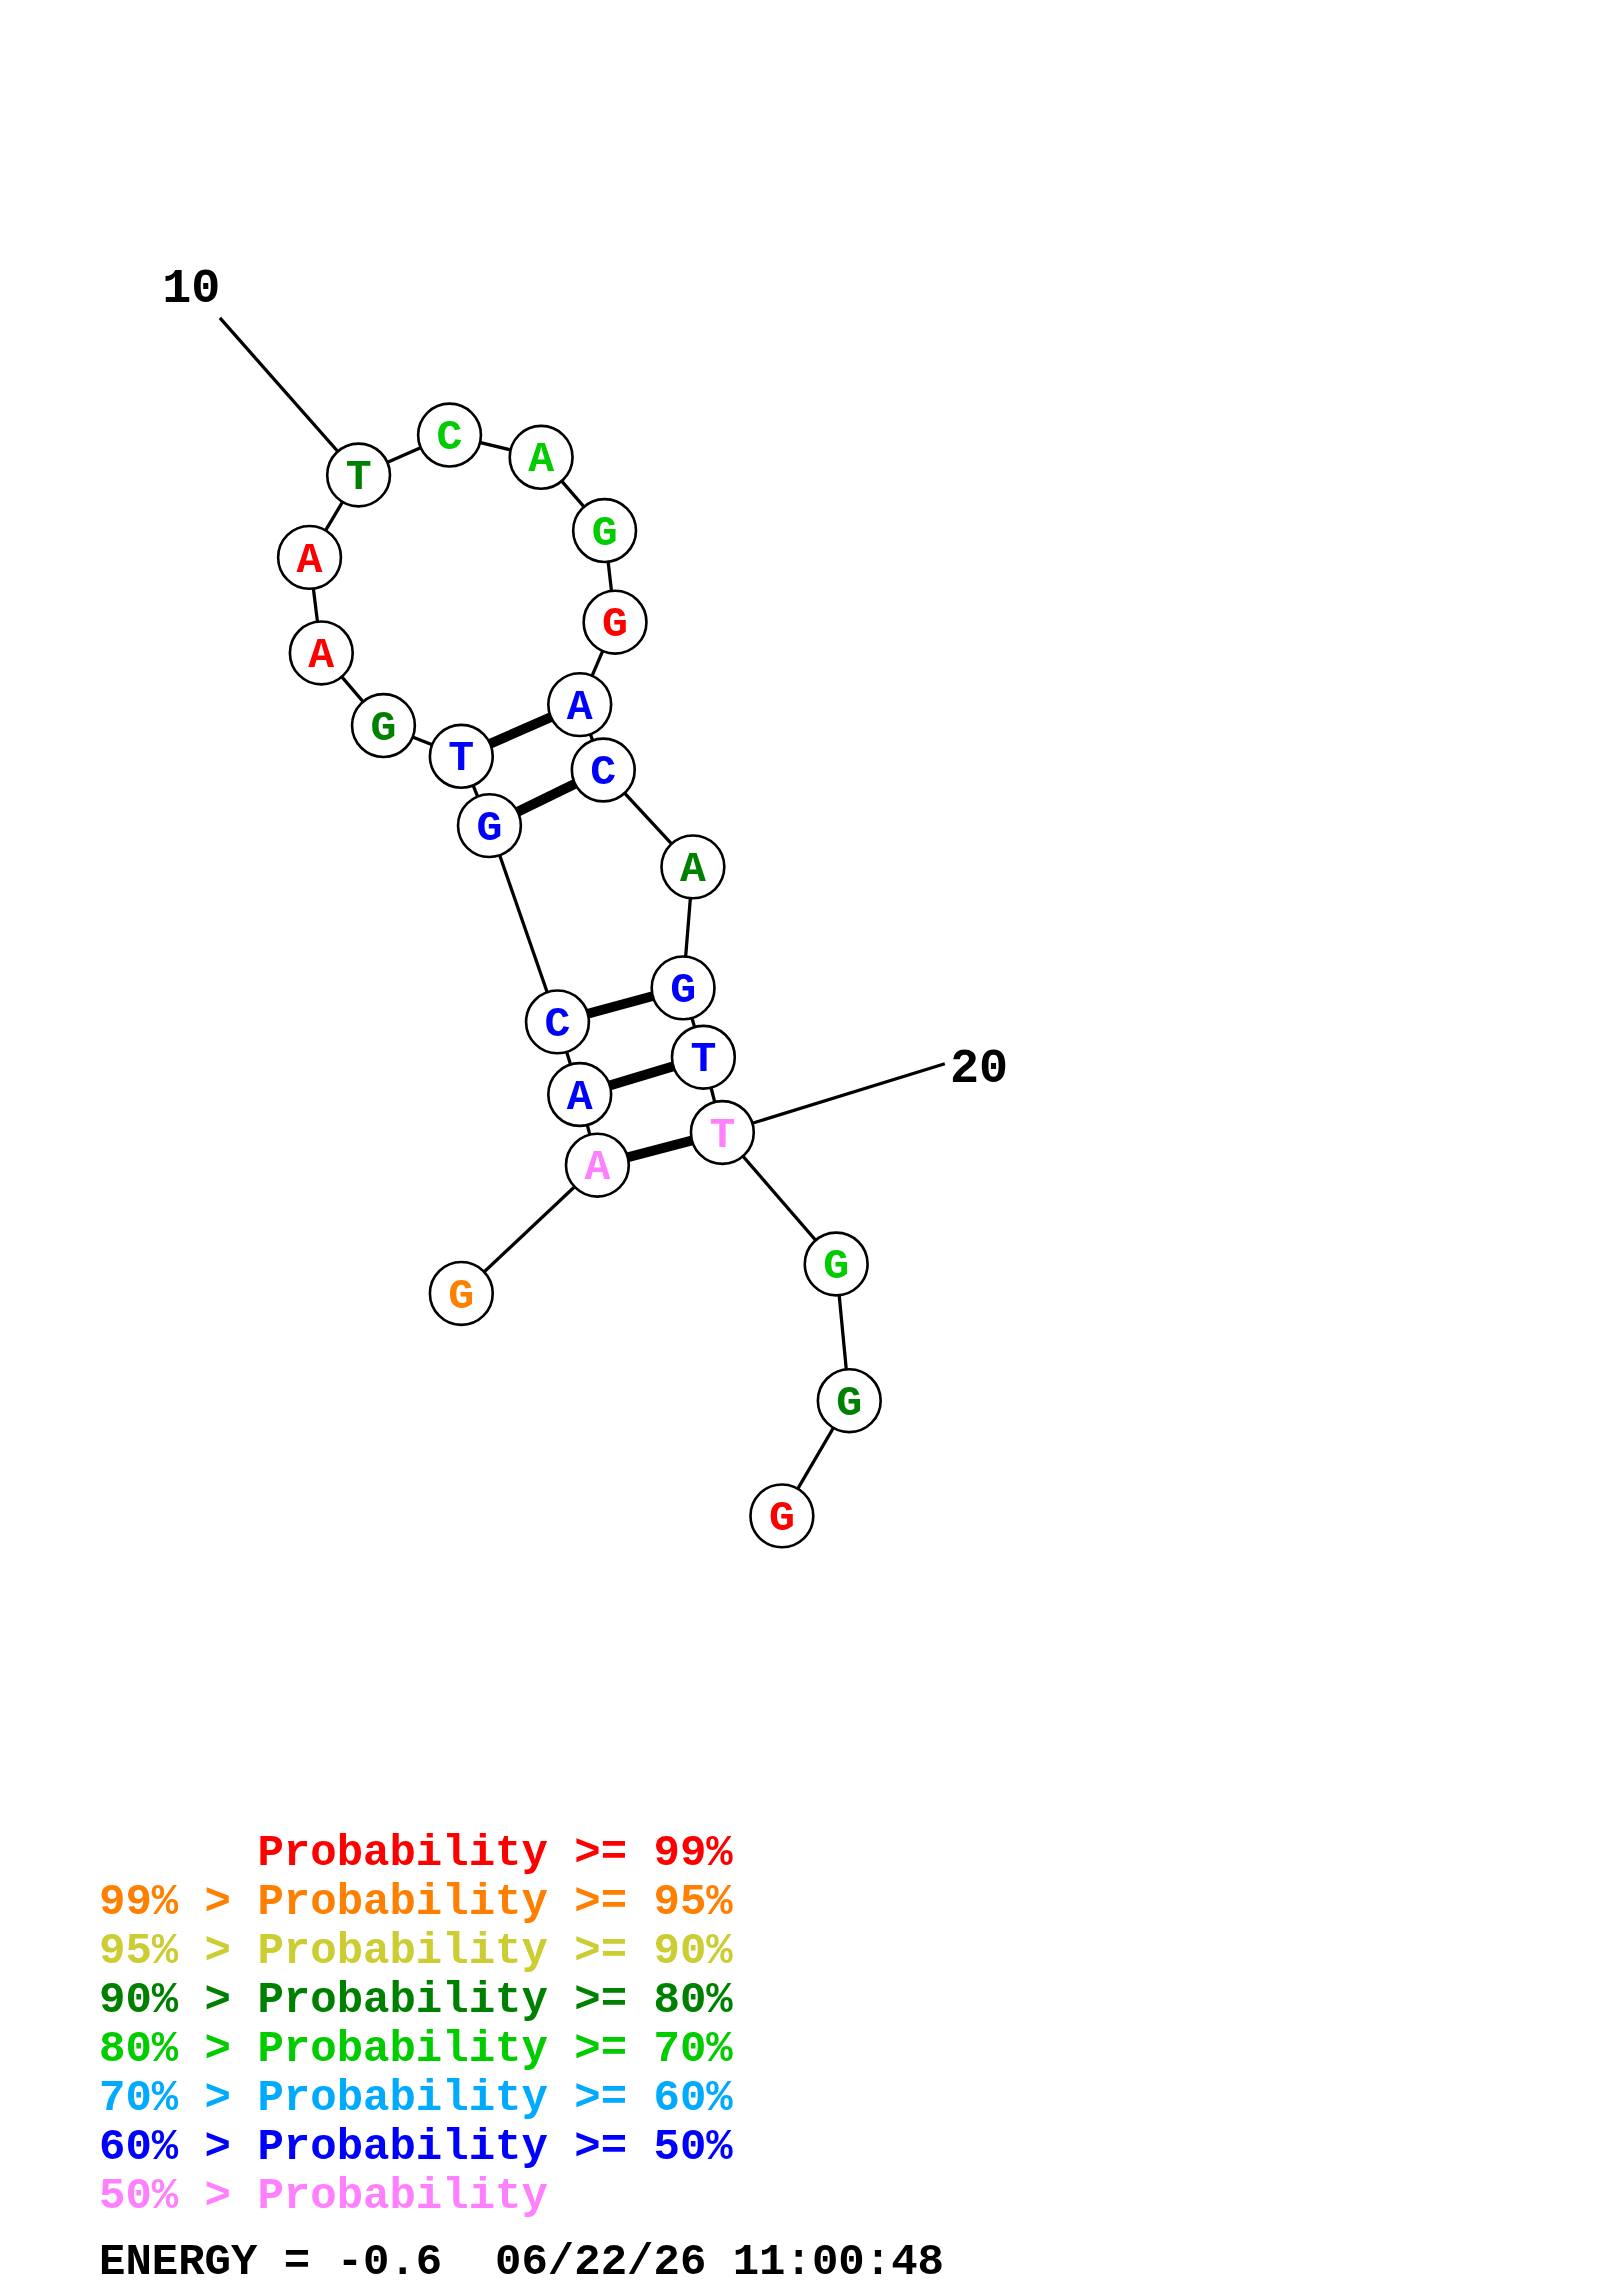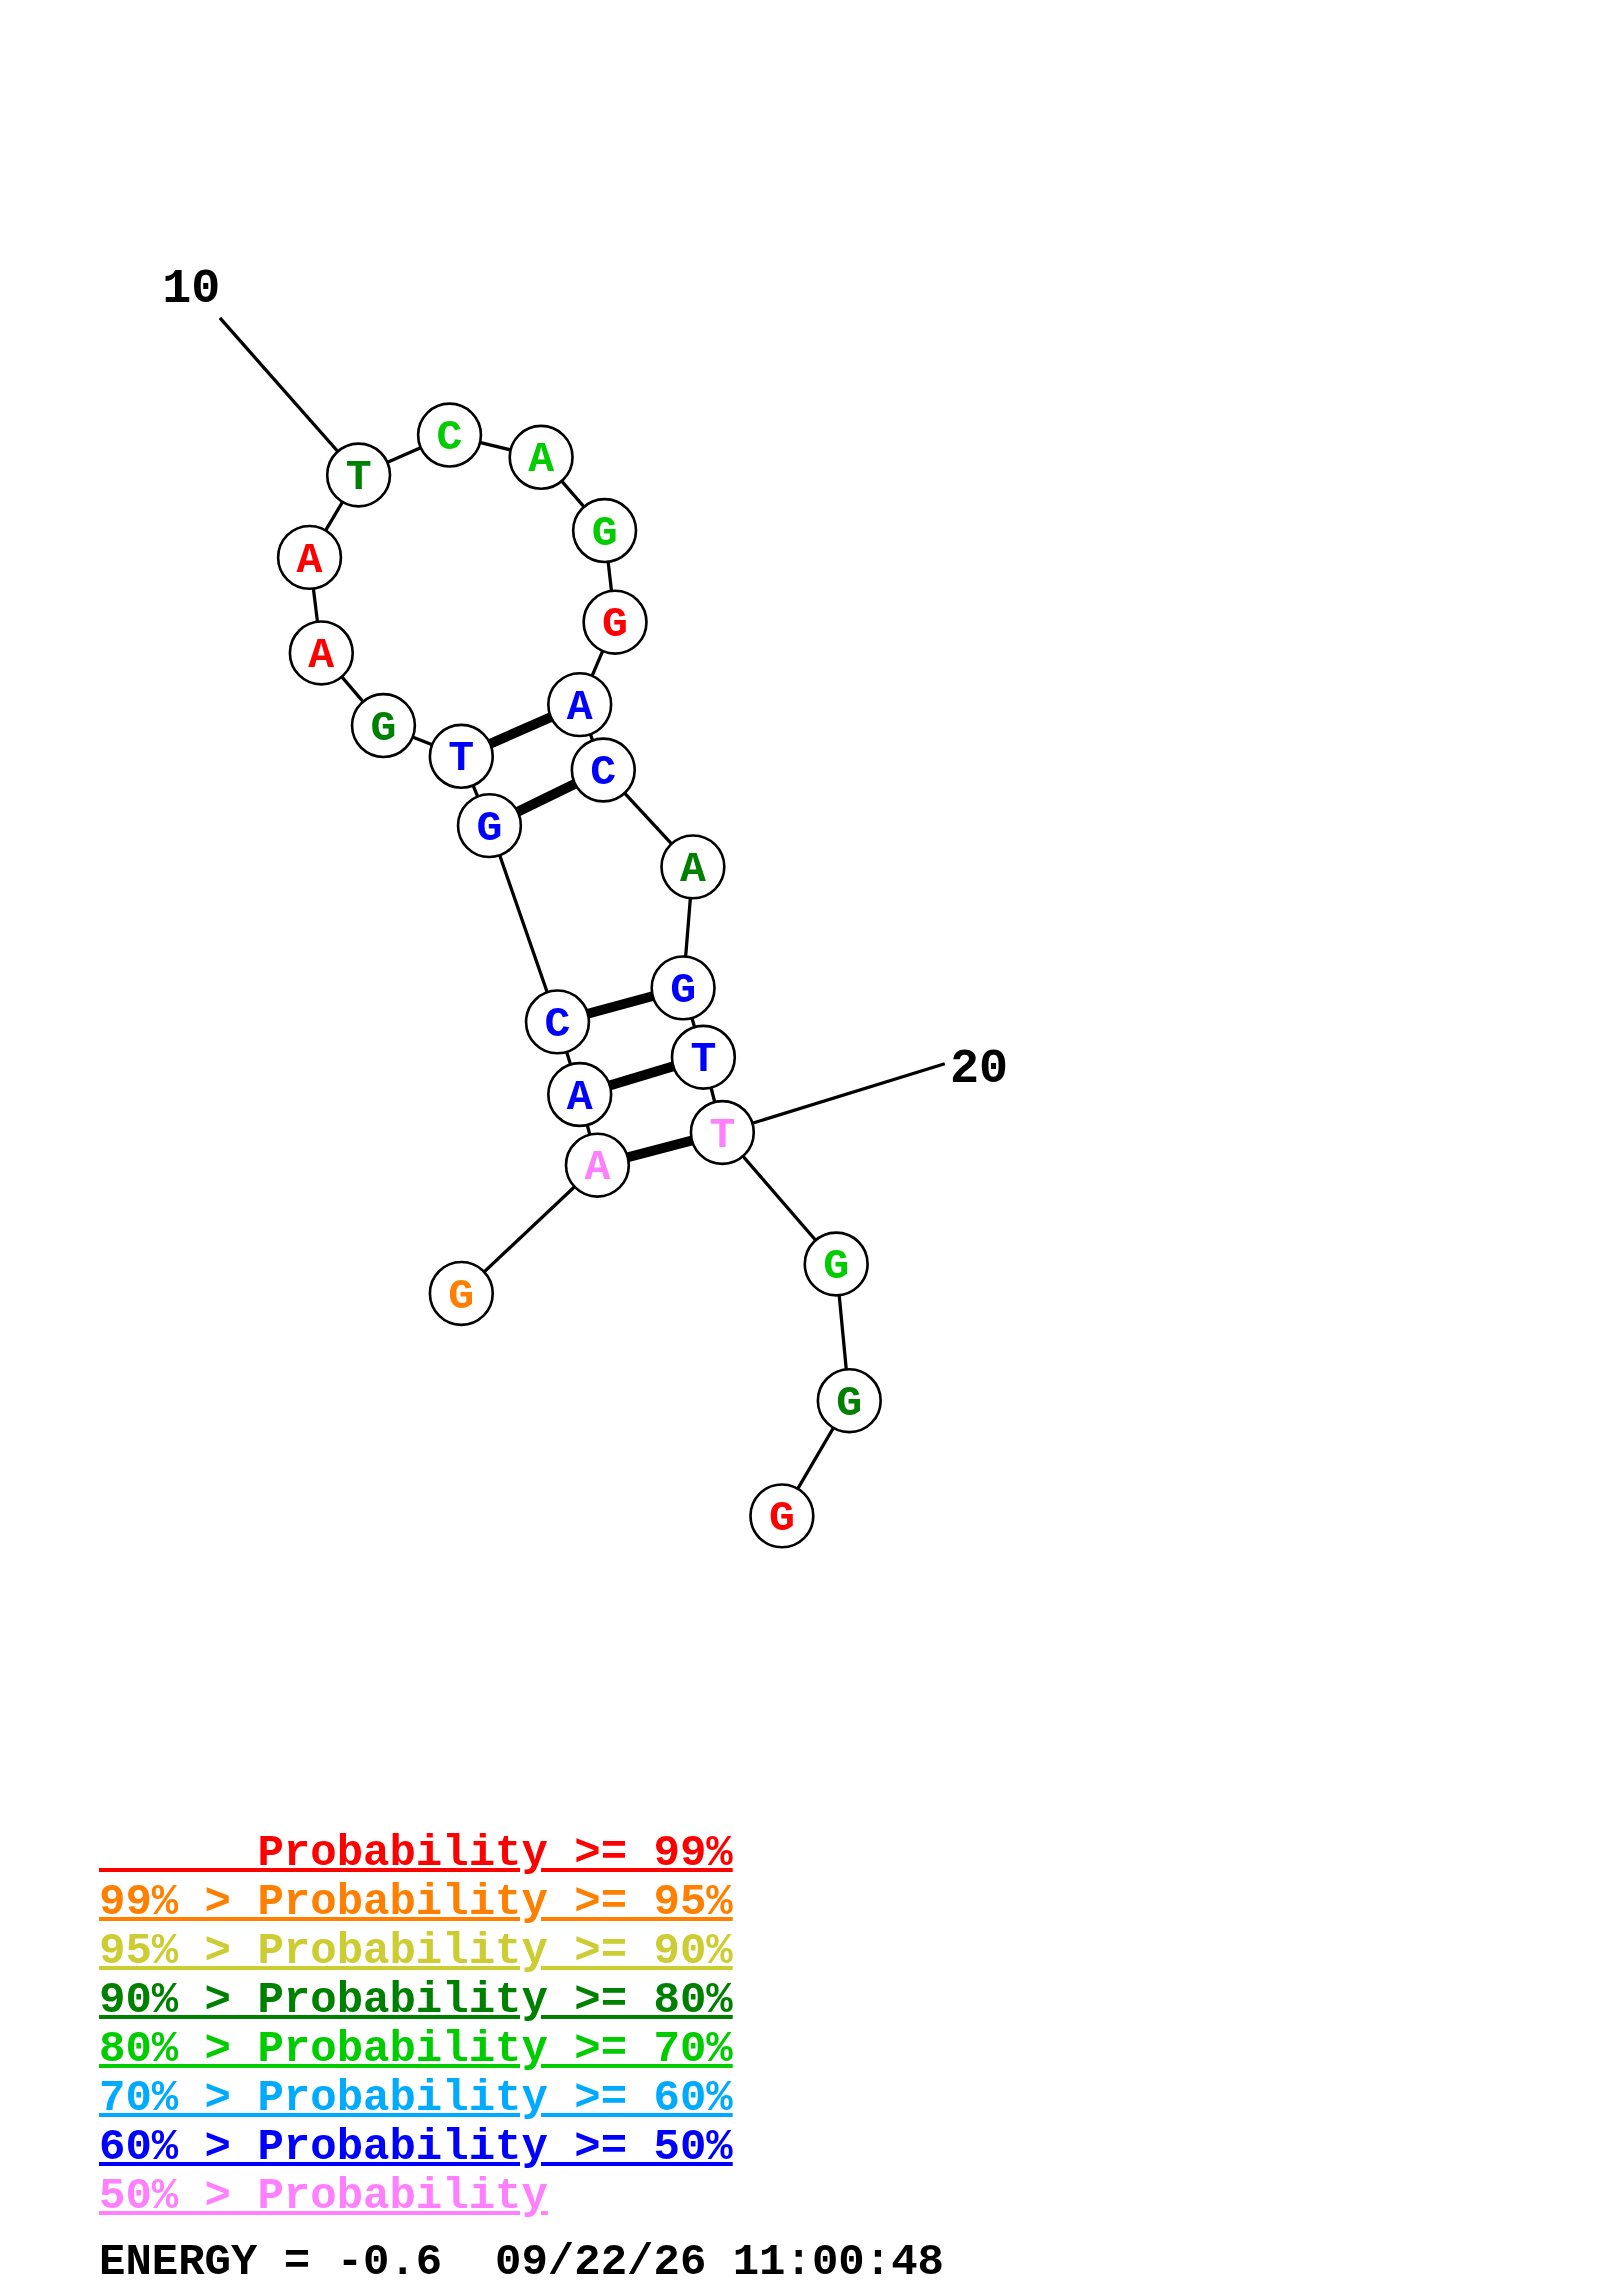--- a/index.html
+++ b/index.html
@@ -22,21 +22,21 @@
     fill: #000000;
   }
   .legend {
     position: absolute; left: 99px; top: 1829px;
     font-family: "Liberation Mono", monospace;
     font-weight: bold;
     font-size: 44px;
     line-height: 49px;
     white-space: pre;
   }
-  .legend-row { white-space: pre; text-decoration: underline; }
+  .legend-row { white-space: pre; }
   .footer {
     position: absolute; left: 99px; top: 2237px;
     font-family: "Liberation Mono", monospace;
     font-weight: bold;
     font-size: 44px;
     color: #000000;
     white-space: pre;
   }
 </style>
 </head>
@@ -119,16 +119,16 @@
       <circle cx="1278" cy="1932" r="48" fill="#ffffff" stroke="#000000" stroke-width="4"></circle>
       <text x="1278" y="1932" text-anchor="middle" dominant-baseline="central" dy="4" class="nt-letter" fill="#00CC00">G</text>
       <circle cx="1298" cy="2141" r="48" fill="#ffffff" stroke="#000000" stroke-width="4"></circle>
       <text x="1298" y="2141" text-anchor="middle" dominant-baseline="central" dy="4" class="nt-letter" fill="#008000">G</text>
       <circle cx="1195" cy="2317" r="48" fill="#ffffff" stroke="#000000" stroke-width="4"></circle>
       <text x="1195" y="2317" text-anchor="middle" dominant-baseline="central" dy="4" class="nt-letter" fill="#FF0000">G</text>
     </svg>
 
   <div class="legend" id="legend"><div class="legend-row" style="color: rgb(255, 0, 0);">      Probability &gt;= 99%</div><div class="legend-row" style="color: rgb(255, 128, 0);">99% &gt; Probability &gt;= 95%</div><div class="legend-row" style="color: rgb(204, 204, 51);">95% &gt; Probability &gt;= 90%</div><div class="legend-row" style="color: rgb(0, 128, 0);">90% &gt; Probability &gt;= 80%</div><div class="legend-row" style="color: rgb(0, 204, 0);">80% &gt; Probability &gt;= 70%</div><div class="legend-row" style="color: rgb(0, 170, 255);">70% &gt; Probability &gt;= 60%</div><div class="legend-row" style="color: rgb(0, 0, 255);">60% &gt; Probability &gt;= 50%</div><div class="legend-row" style="color: rgb(255, 128, 255);">50% &gt; Probability</div></div>
 
-  <div class="footer">ENERGY = -0.6  09/22/26 11:00:48</div>
+  <div class="footer">ENERGY = -0.6  06/22/26 11:00:48</div>
 
 </div>
 
 
 </body></html>

